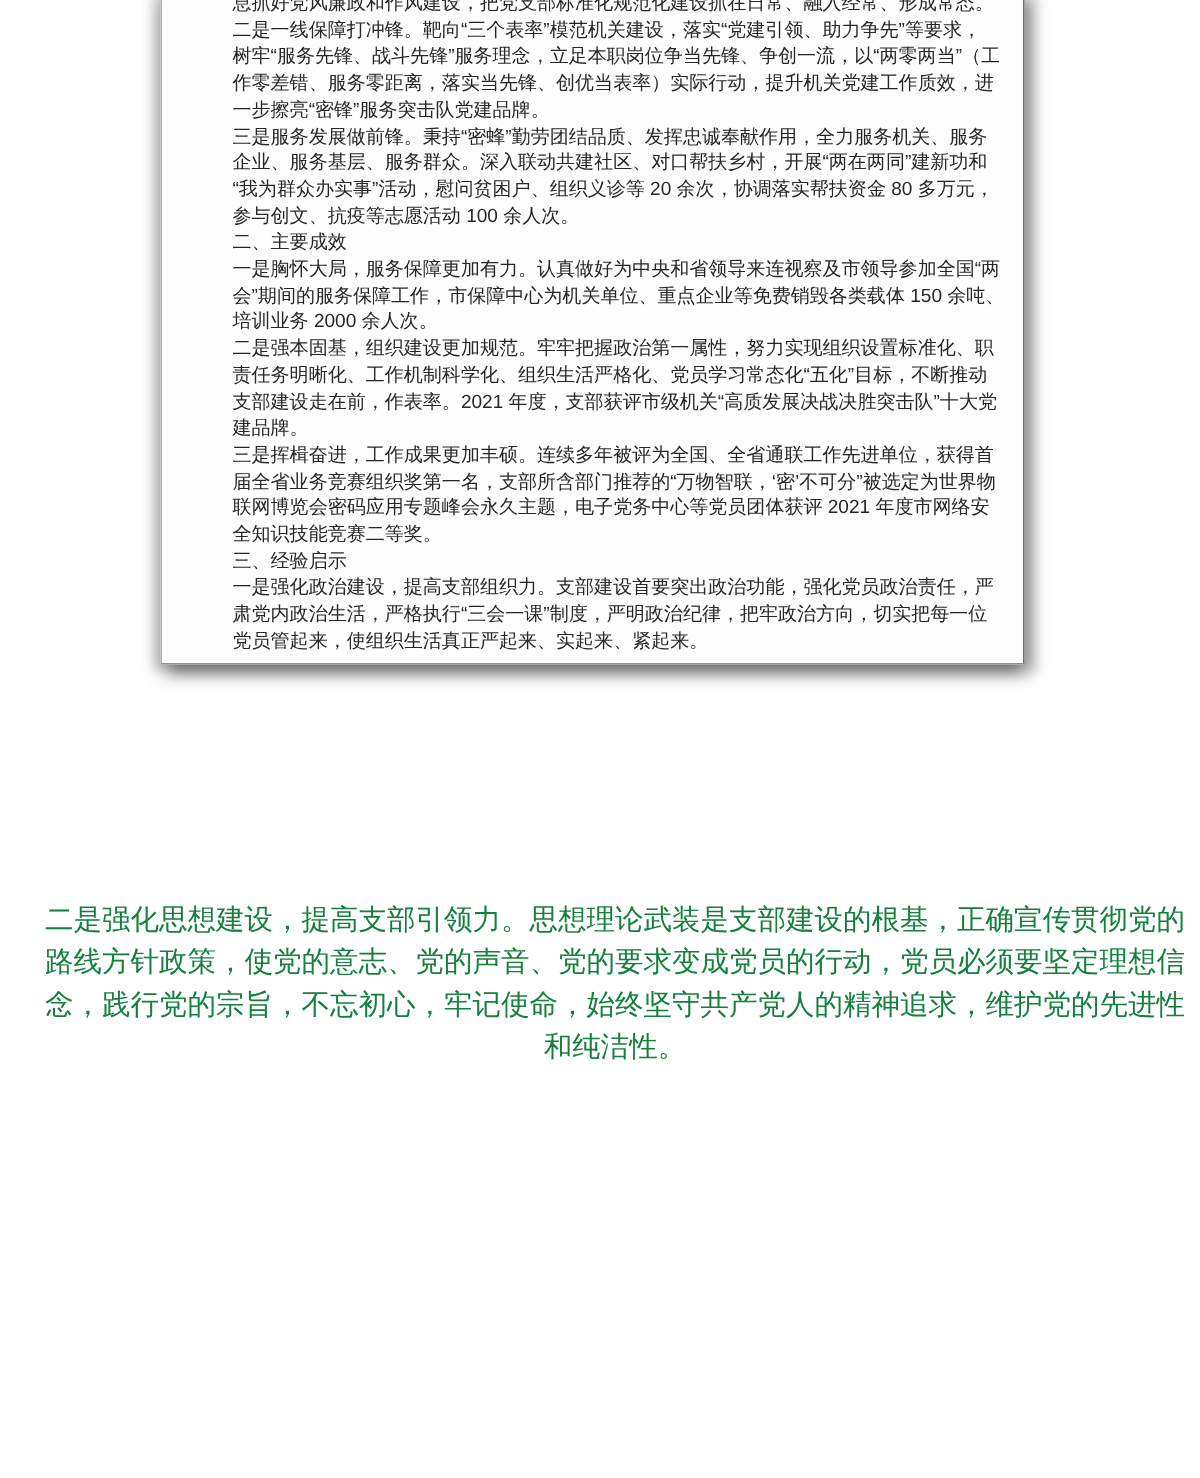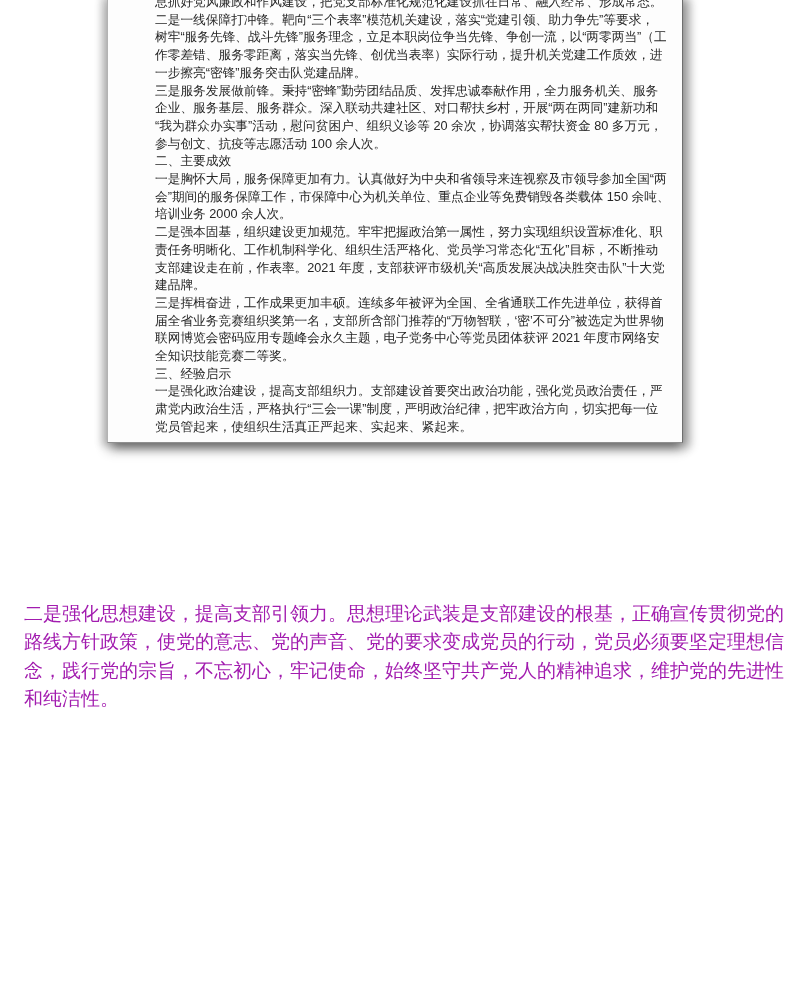--- a/index.html
+++ b/index.html
@@ -33,21 +33,22 @@
     margin: 1px 18px 0 47px;
     font-size: 12.7px;
     line-height: 17.7px;
     color: #262626;
     white-space: pre;
     font-family: "Liberation Sans", sans-serif;
   }
   .article-body {
     position: absolute; left: 24px; top: 600px;
     width: 772px;
-    color: #a21caf;
+    color: #15803d;
+    text-align: center;
   }
   .article-para {
     margin: 0; padding: 0;
     font-size: 19px;
     line-height: 28.4px;
     white-space: pre;
     font-family: "Liberation Sans", sans-serif;
   }
 </style>
 </head>

